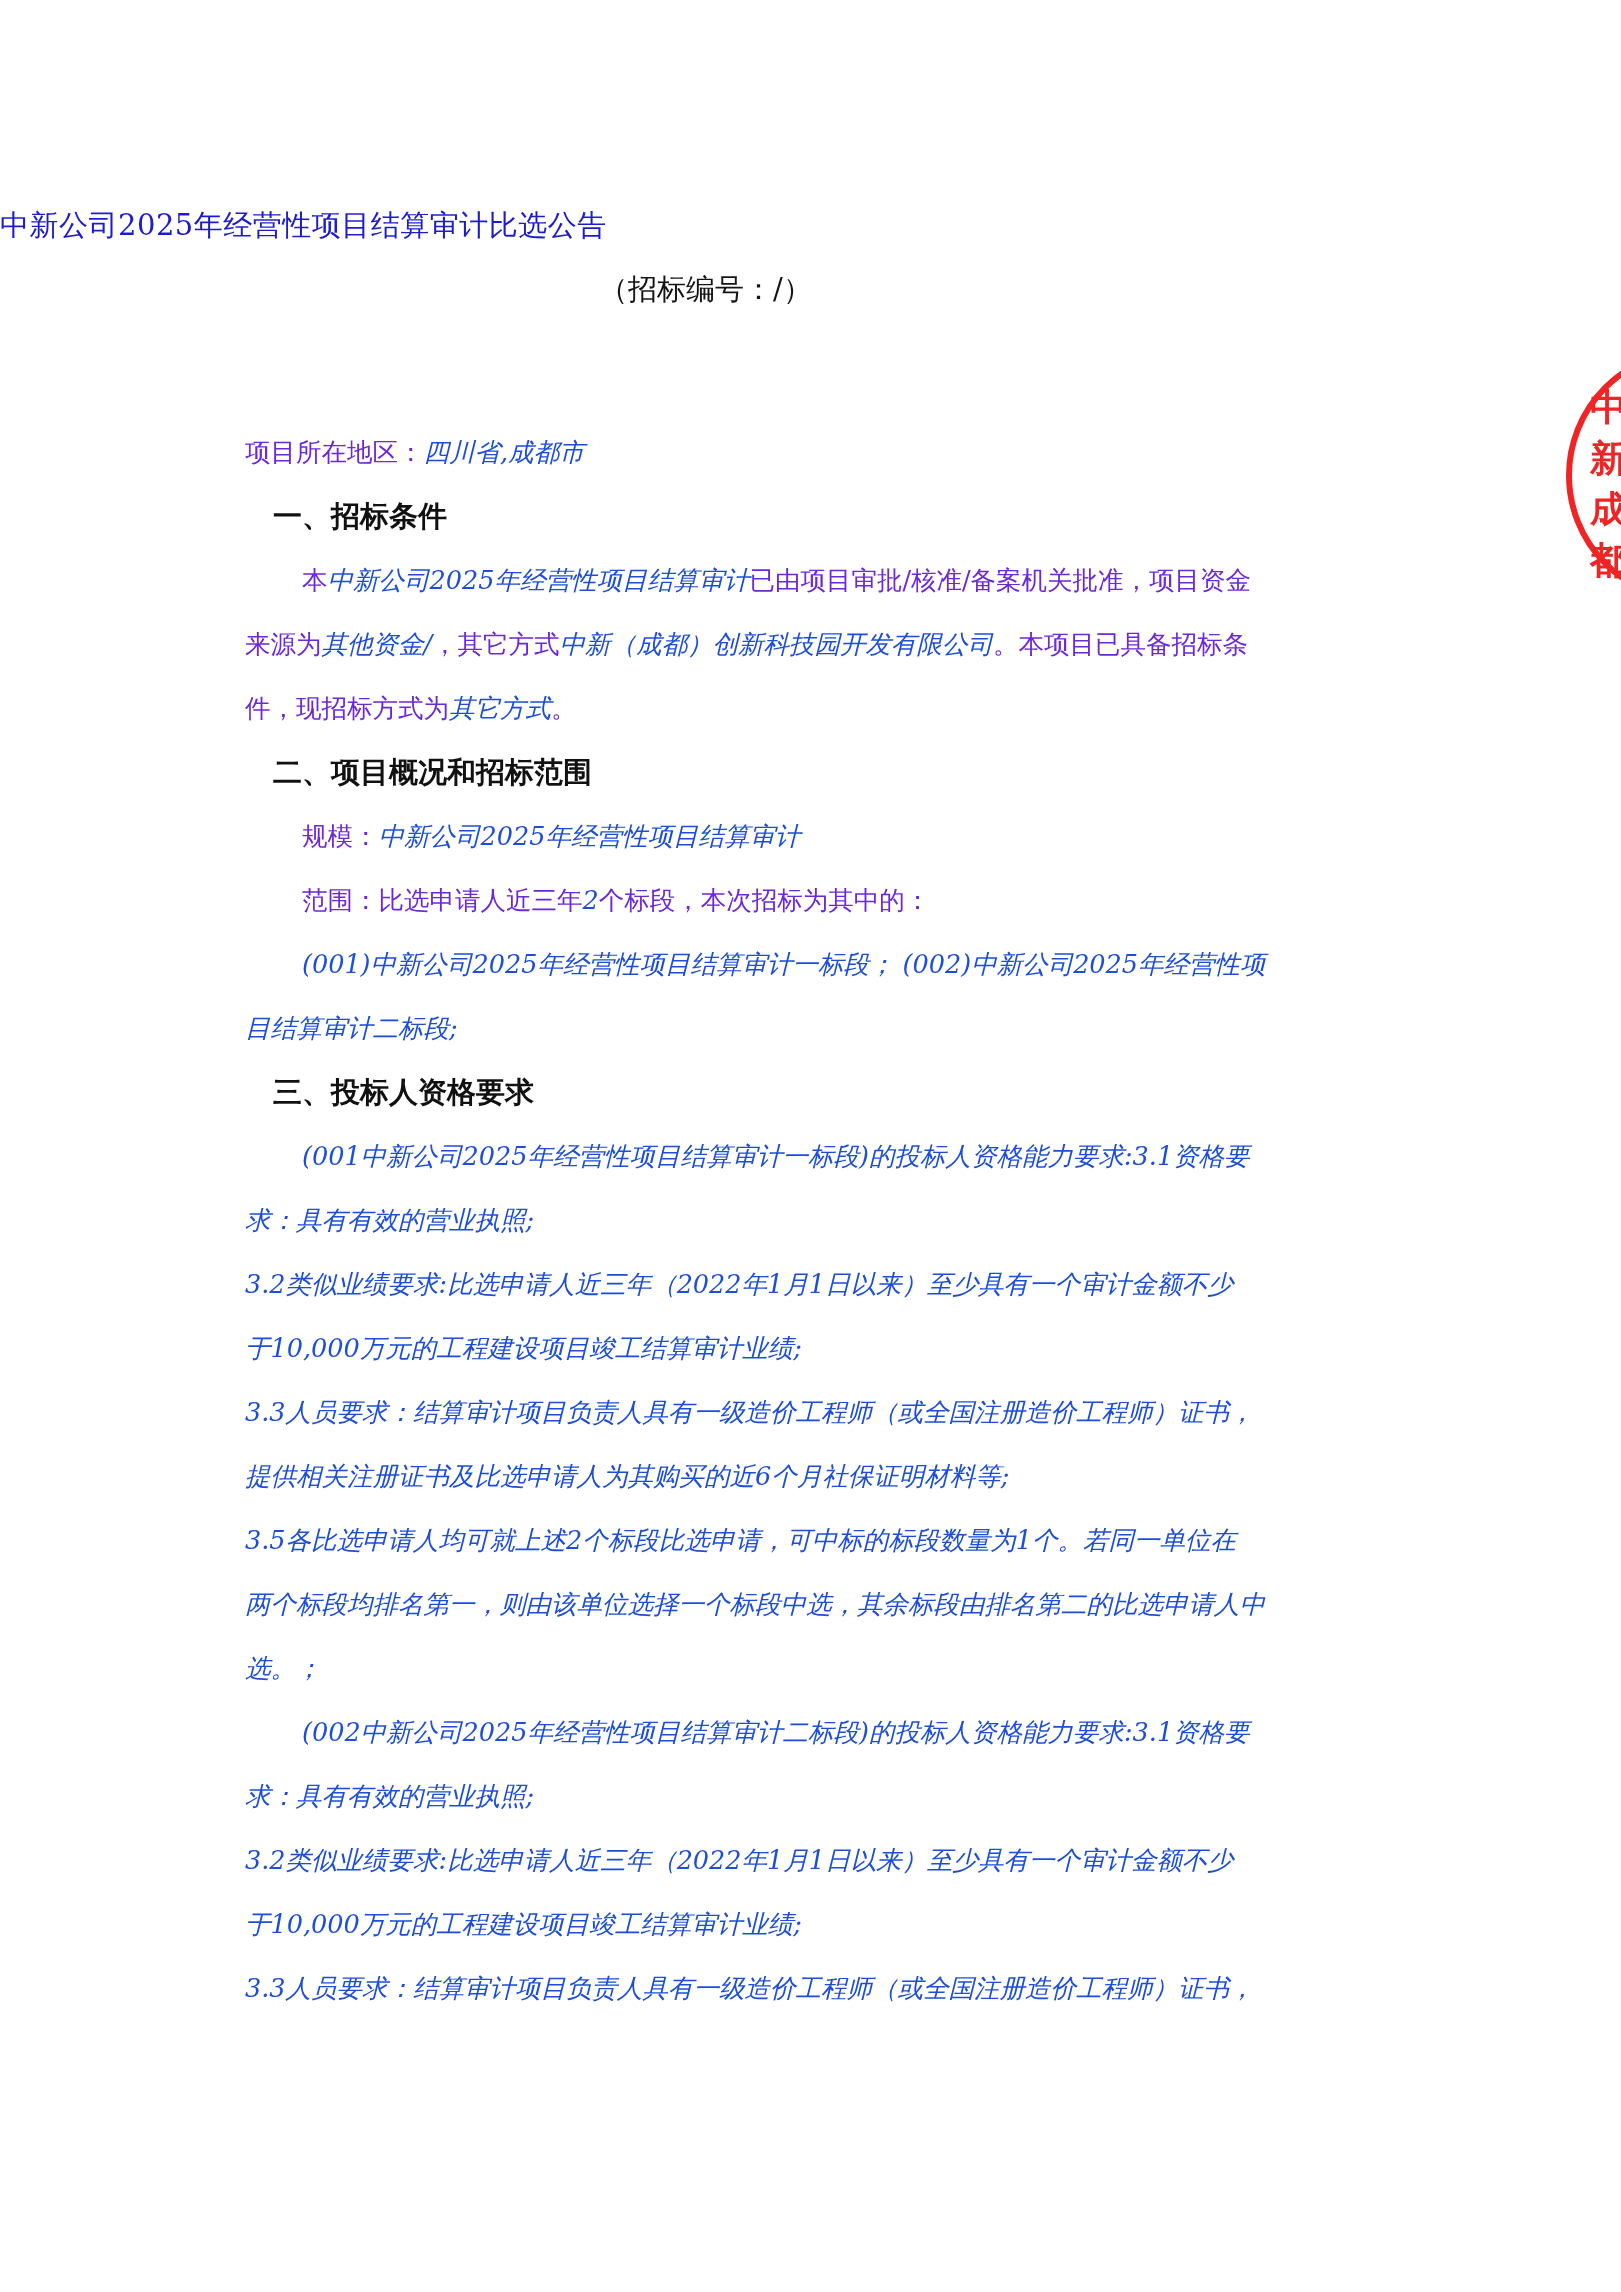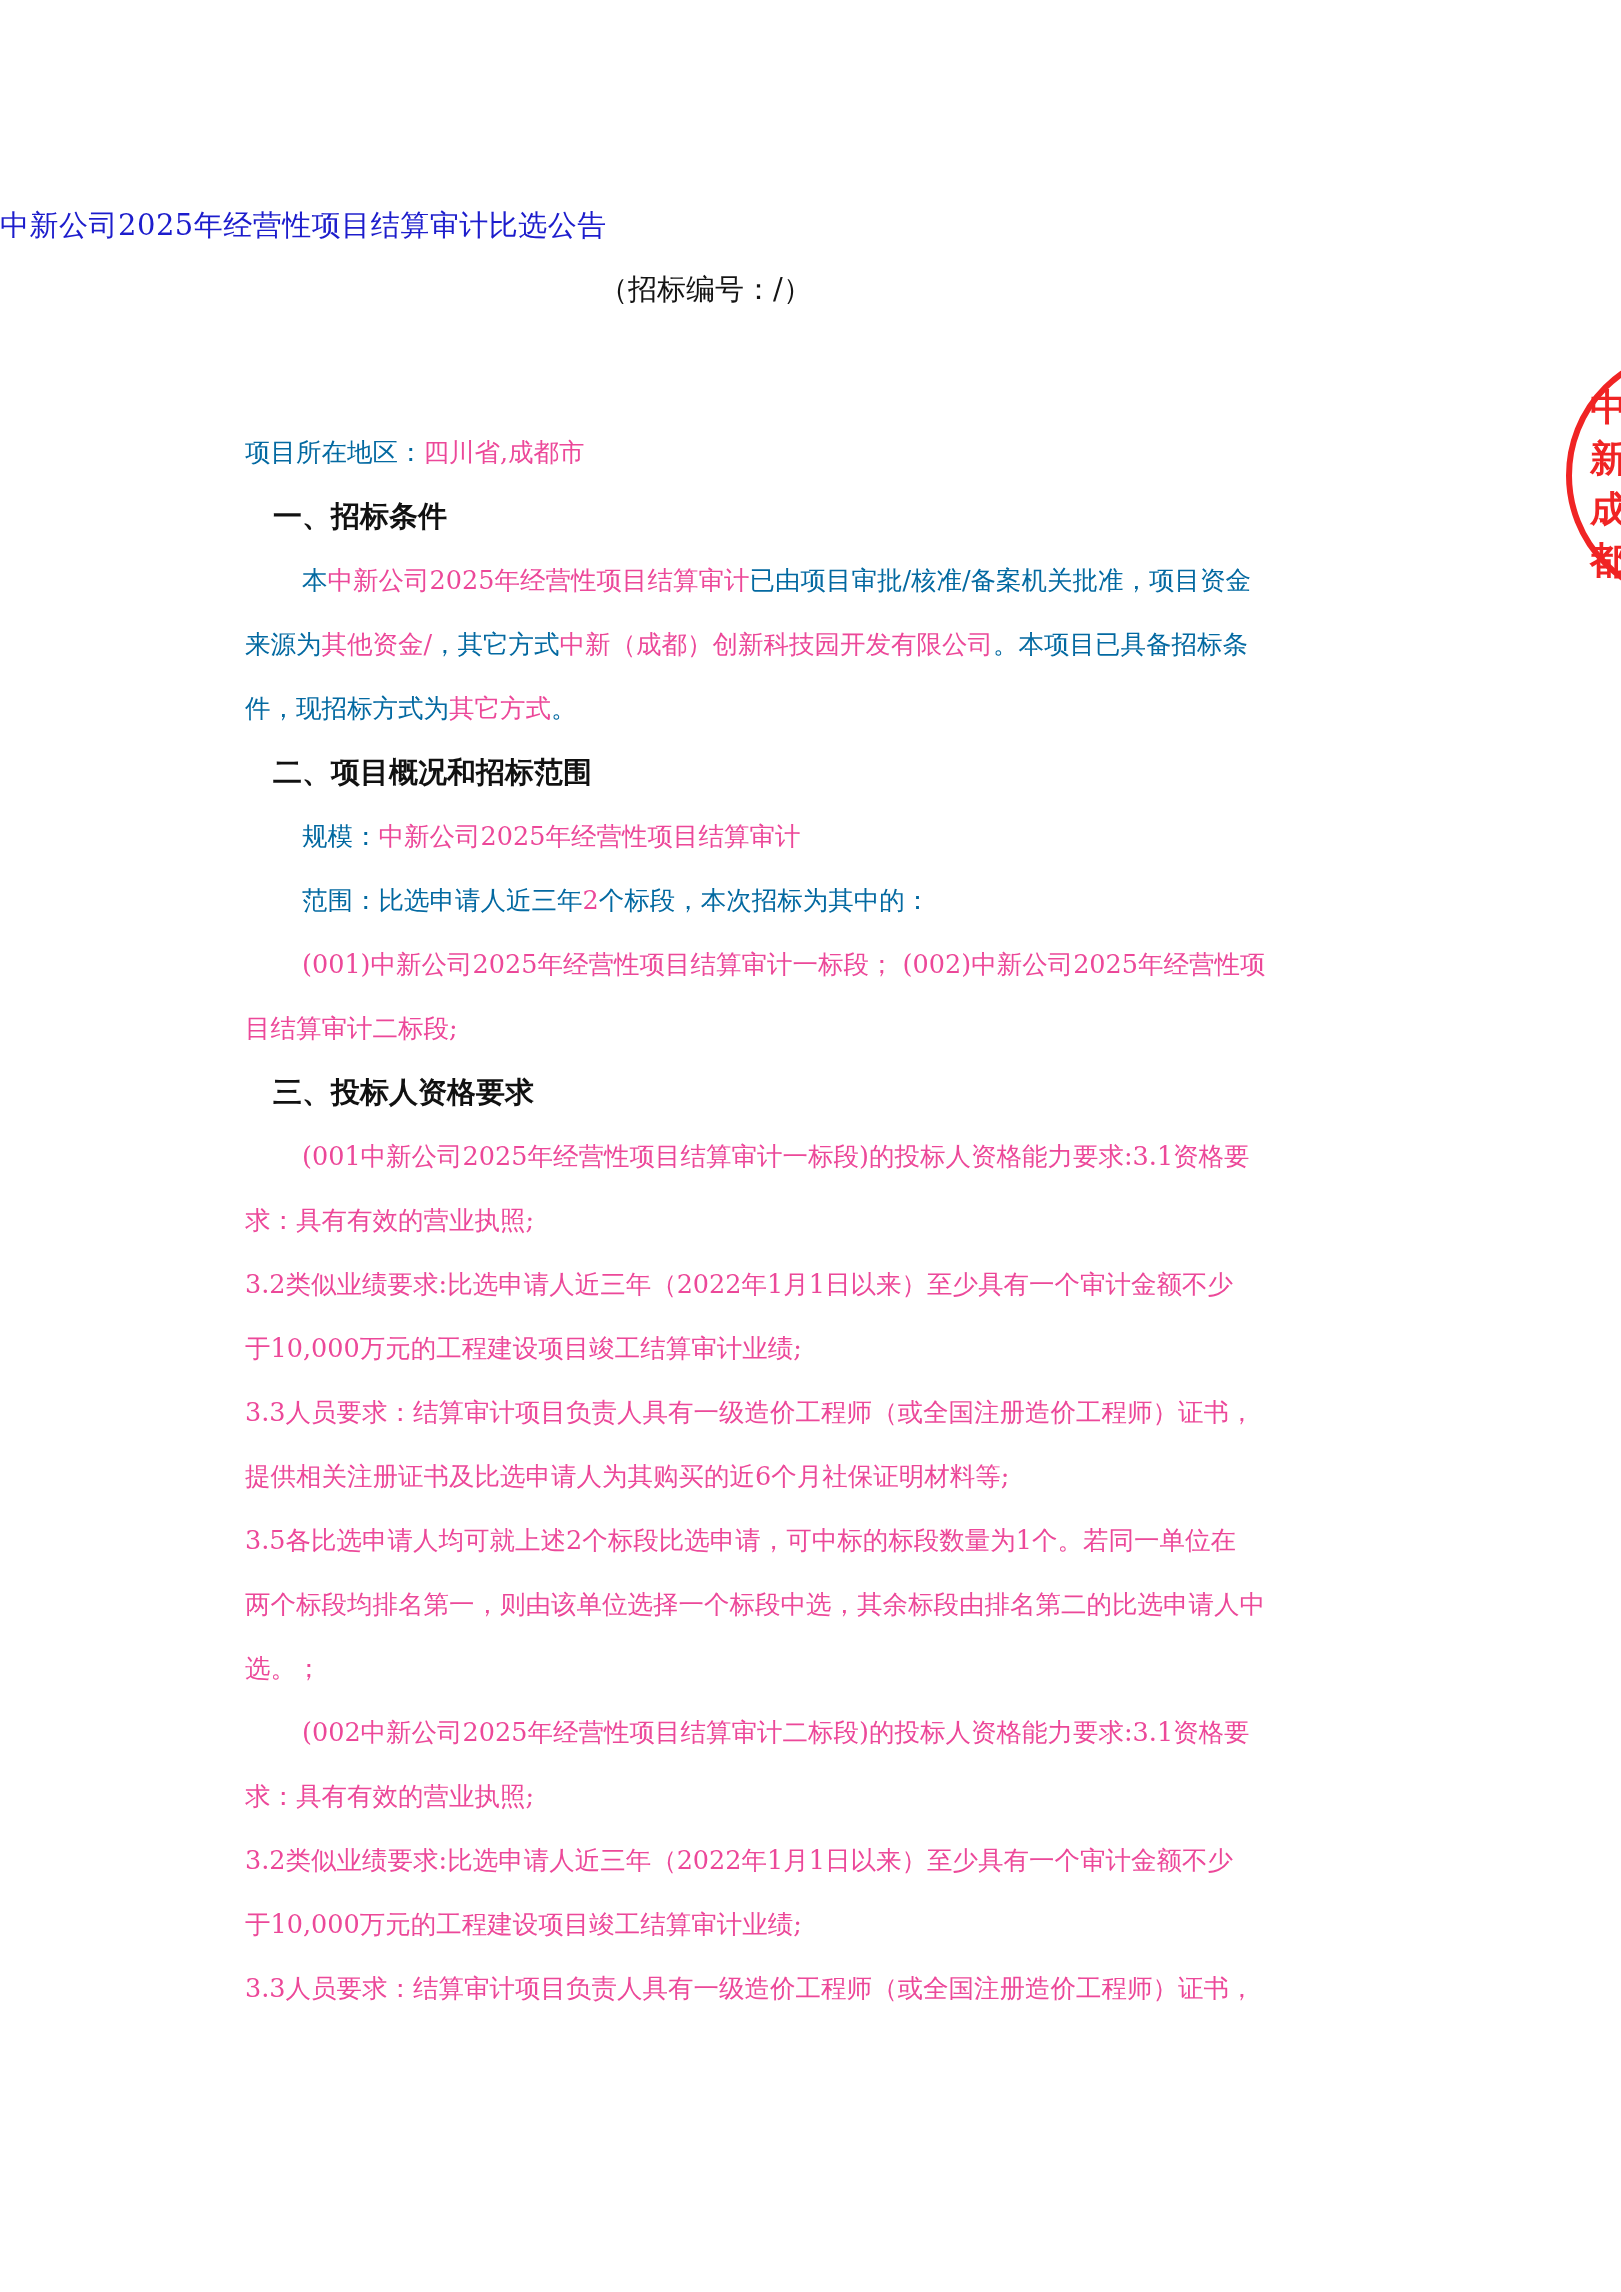--- a/index.html
+++ b/index.html
@@ -7,22 +7,22 @@
          font-family: "DejaVu Serif", "Liberation Serif", serif; color: #141414; }
   .page { position: absolute; left: 0; top: 0; width: 1621px; height: 2293px; }
   .title { position: absolute; left: 0; width: 1621px; 
            top: 206px; font-size: 29px; color: #1c1ccc; letter-spacing: 0.5px; }
   .subtitle { position: absolute; left: 0; width: 1411px; text-align: center;
               top: 270px; font-size: 29px; color: #141414; }
   .body { position: absolute; left: 245px; top: 420px; width: 1132px; }
   .line { font-size: 25.5px; line-height: 64px; height: 64px; white-space: nowrap; overflow: visible; }
   .indent { padding-left: 57px; }
   .heading { font-size: 29px; font-weight: bold; line-height: 64px; height: 64px; color: #111; margin-left: 28px; }
-  .blue { color: #ec4899; }
-  .black { color: #0369a1; margin-top: 32px; }
+  .blue { color: #1d4ed8; font-style: italic; }
+  .black { color: #6d28d9; margin-top: 32px; }
   .stamp { position: absolute; left: 1566px; top: 348px; width: 255px; height: 255px;
            border: 6.9px solid #f02424; border-radius: 50%; box-sizing: border-box; }
   .stamp-chars { position: absolute; left: 1590px; top: 382px; width: 39px;
                  font-size: 37px; line-height: 51px; color: #f02424; font-weight: bold; }
 </style>
 </head>
 <body>
 
 <div class="page">
 

